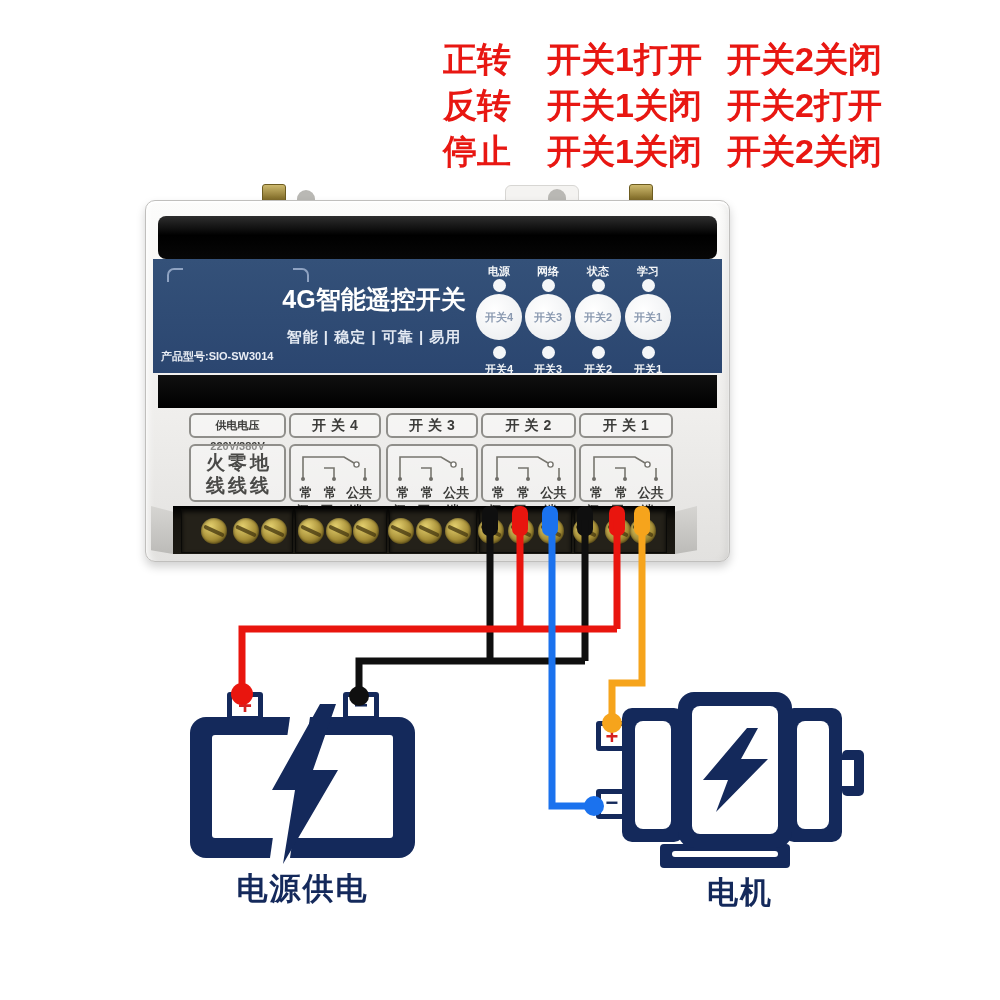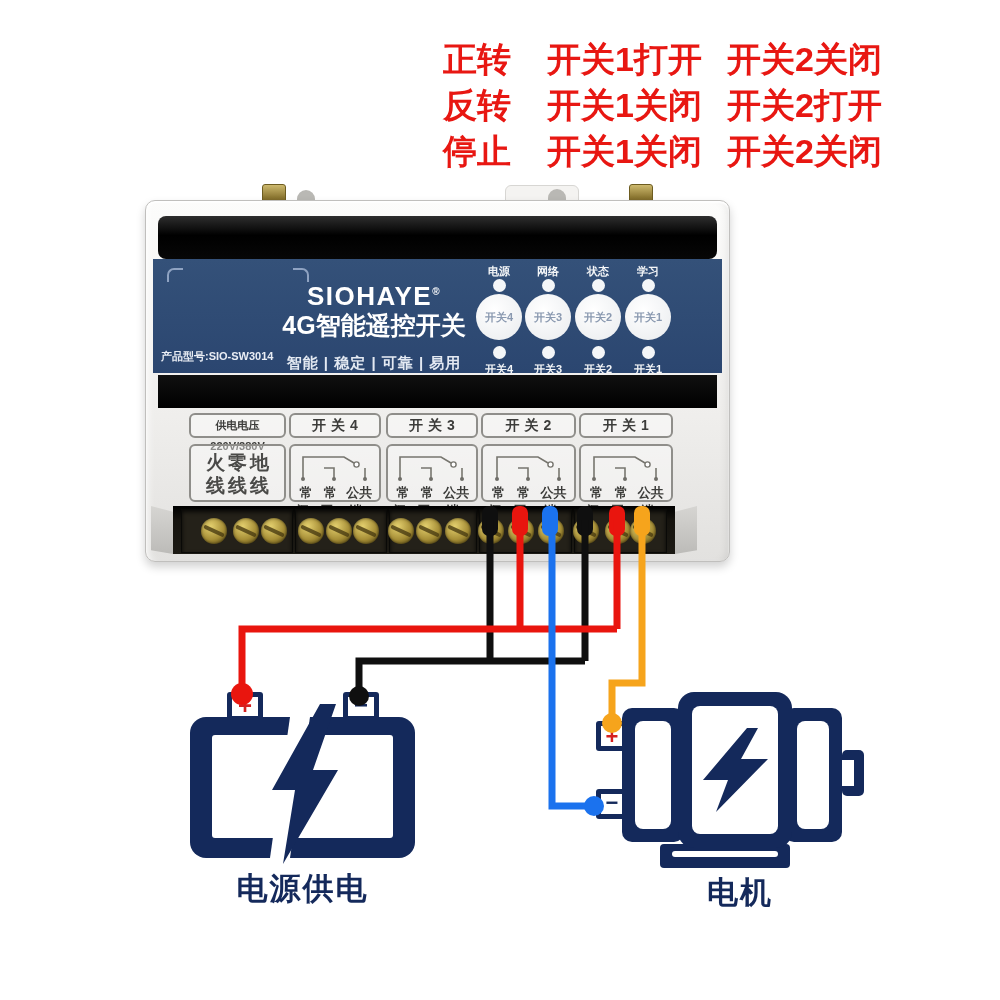--- a/index.html
+++ b/index.html
@@ -112,21 +112,20 @@
     <div class="bump" style="left:403px;top:6px;"></div>
     <div class="sma" style="left:484px;"></div>
 
     <div class="case">
       <div class="strip-top"></div>
 
       <div class="panel-blue">
         <div class="corner-l"></div>
         <div class="corner-r"></div>
         <div class="brandblock">
-          <div class="brand"><span>SIOHAYE</span><sup>®</sup></div>
           <div class="dev-title">4G智能遥控开关</div>
           <div class="dev-tagline">智能 | 稳定 | 可靠 | 易用</div>
         </div>
         <div class="model">产品型号:SIO-SW3014</div>
 
         <div class="ledcol" style="left:322px;">
           <div class="l1">电源</div>
           <div class="dot"></div>
           <div class="bigbtn">开关4</div>
           <div class="dot2"></div>

